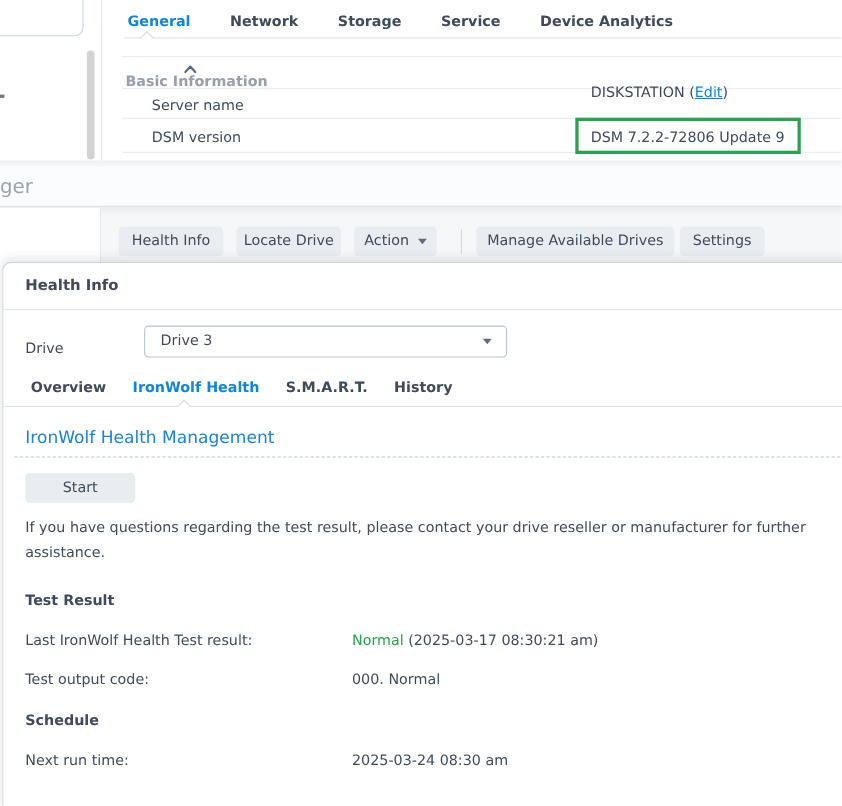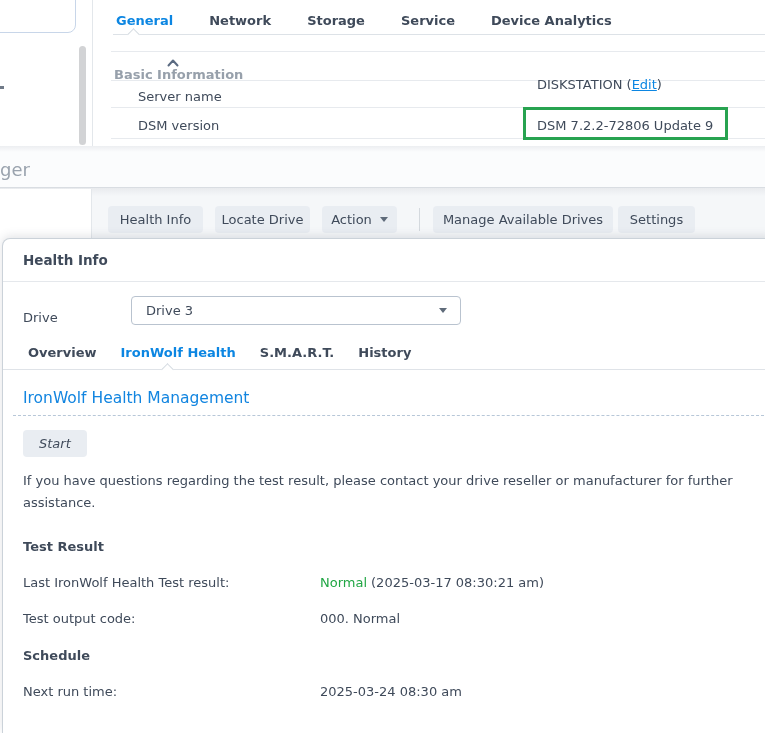--- a/index.html
+++ b/index.html
@@ -68,22 +68,22 @@
 
   .dlg-tabs { position:relative; margin:20px -25px 0 -20px; padding-left:25px;
     border-bottom:1px solid #dfe3e8; display:flex; gap:24px; font-weight:bold; padding-bottom:9px; }
   .dlg-tab { color:#3f4a5a; cursor:pointer; }
   .dlg-tab.active { color:#0c86e2; }
   .dlg-tabs .notch { left:160px; bottom:-5px; }
 
   .iw-heading { margin-top:19px; font-size:15.5px; color:#1285e0; font-weight:400; }
   .dashed-sep { margin:8px -25px 0 -10px; border-top:1px dashed #b7c7d8; }
   .para { margin-top:15px; line-height:18px; }
-  .start-btn { display:inline-block; margin-top:14px; padding:6px 16px; background:#e9edf2;
-    border-radius:4px; color:#3f4a5a; cursor:pointer;font-style:italic; }
+  .start-btn { display:inline-block; margin-top:14px; padding:6px 34px; background:#e9edf2;
+    border-radius:4px; color:#3f4a5a; cursor:pointer; }
   .note { margin-top:13px; line-height:22px; width:722px; }
   .sub-heading { margin-top:25px; font-weight:bold; }
   .def-row { display:flex; margin-top:21px; }
   .def-row .lbl { flex:0 0 297px; }
   .status-green { color:#21a644; margin-right:4px; }
   .sched-row { margin-top:22px; }
 </style>
 </head>
 <body>
 

